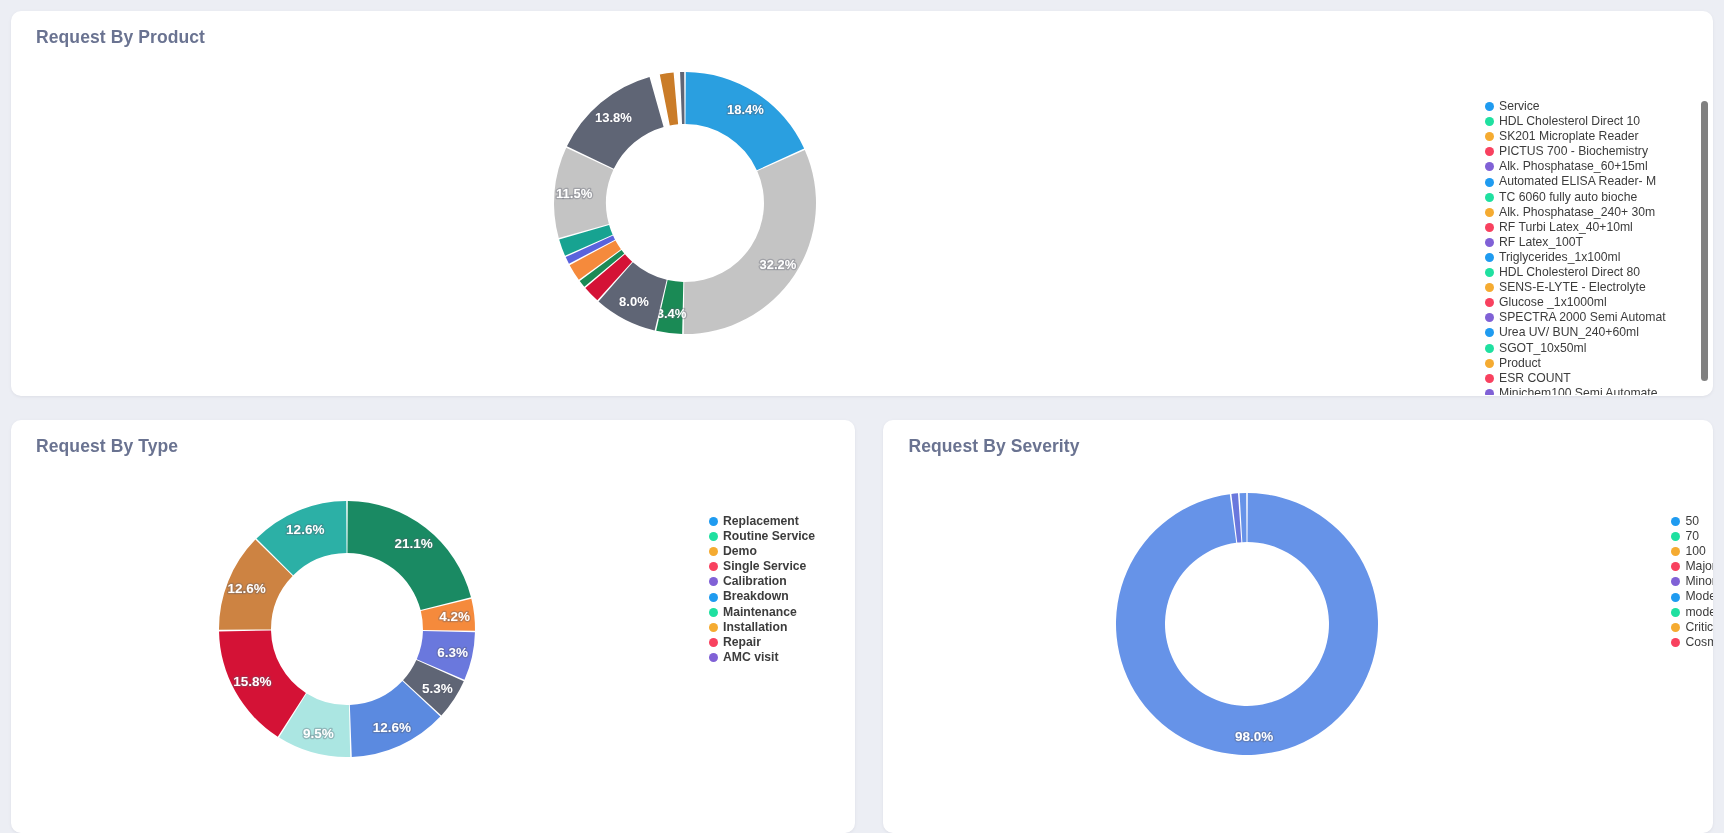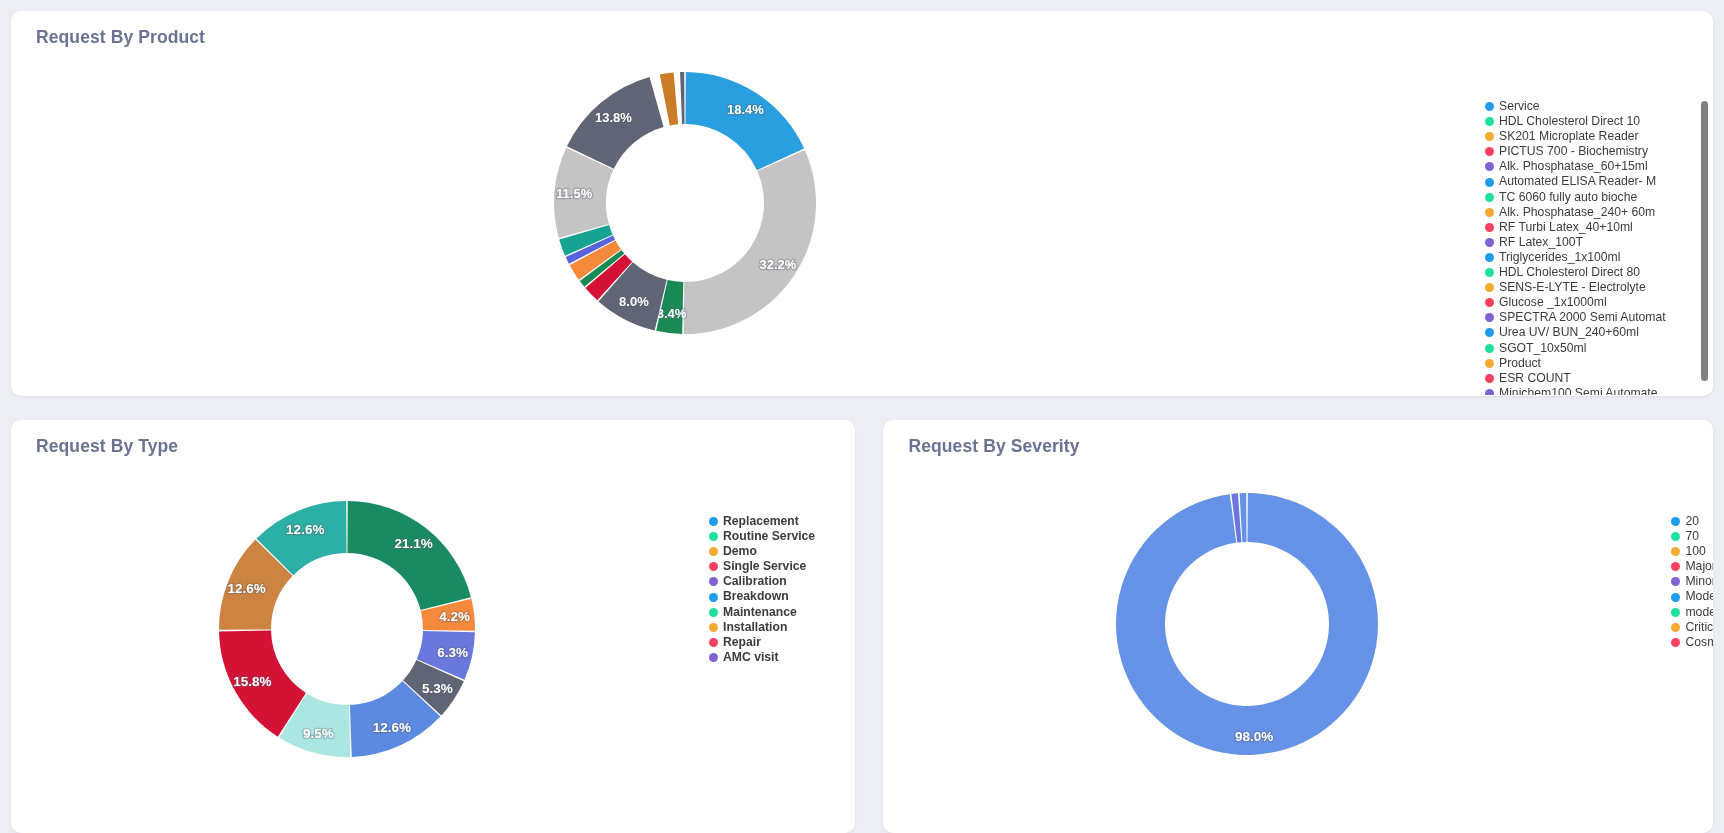--- a/index.html
+++ b/index.html
@@ -181,21 +181,21 @@
         <div class="legend-item">
           <span class="legend-dot" style="background: rgb(31, 155, 240);"></span>
           <span class="legend-label">Automated ELISA Reader- M</span>
         </div>
         <div class="legend-item">
           <span class="legend-dot" style="background: rgb(31, 224, 160);"></span>
           <span class="legend-label">TC 6060 fully auto bioche</span>
         </div>
         <div class="legend-item">
           <span class="legend-dot" style="background: rgb(245, 171, 49);"></span>
-          <span class="legend-label">Alk. Phosphatase_240+ 60m</span>
+          <span class="legend-label">Alk. Phosphatase_240+ 30m</span>
         </div>
         <div class="legend-item">
           <span class="legend-dot" style="background: rgb(248, 65, 95);"></span>
           <span class="legend-label">RF Turbi Latex_40+10ml</span>
         </div>
         <div class="legend-item">
           <span class="legend-dot" style="background: rgb(128, 97, 214);"></span>
           <span class="legend-label">RF Latex_100T</span>
         </div>
         <div class="legend-item">
@@ -328,21 +328,21 @@
               <text x="141.05639858470425" y="246.15824374076914" class="slice-label" font-size="13.5">98.0%</text>
               <path d="M 118.36143941438294 3.9368021967398192 A 131 131 0 0 1 124.99014569940165 3.3102049680925063 L 128.36024387290792 52.19417410216478 A 82 82 0 0 0 124.2109773433542 52.586395268188284 Z" fill="#6a78dd"></path>
               <path d="M 126.5590343031198 3.2114988636315616 A 131 131 0 0 1 133.21400471599134 3.002357992925994 L 133.50800295199457 52.00147599557201 A 82 82 0 0 0 129.34229628134216 52.1323886016625 Z" fill="#6693e8"></path>
             </svg>
           </div>
       </div>
 
       <div class="legend" style="left:788px; top:94px;" id="legend-severity-inner">
           <div class="legend-item">
             <span class="legend-dot" style="background: rgb(31, 155, 240);"></span>
-            <span class="legend-label">20</span>
+            <span class="legend-label">50</span>
           </div>
           <div class="legend-item">
             <span class="legend-dot" style="background: rgb(31, 224, 160);"></span>
             <span class="legend-label">70</span>
           </div>
           <div class="legend-item">
             <span class="legend-dot" style="background: rgb(245, 171, 49);"></span>
             <span class="legend-label">100</span>
           </div>
           <div class="legend-item">

